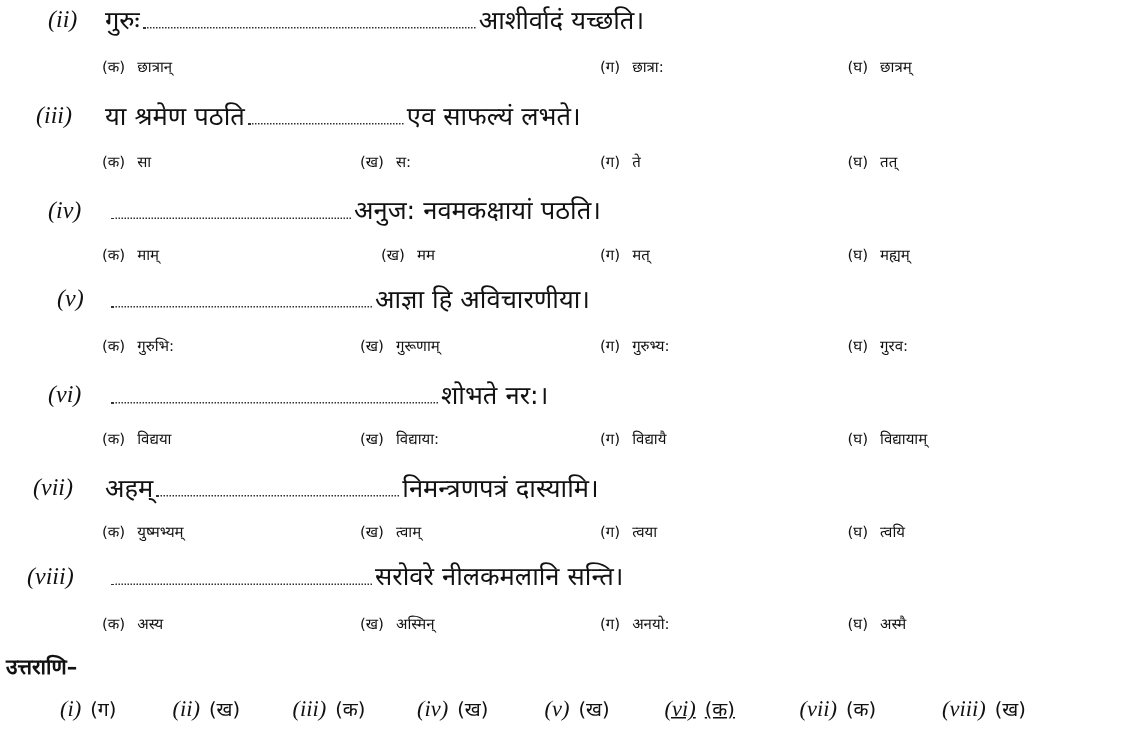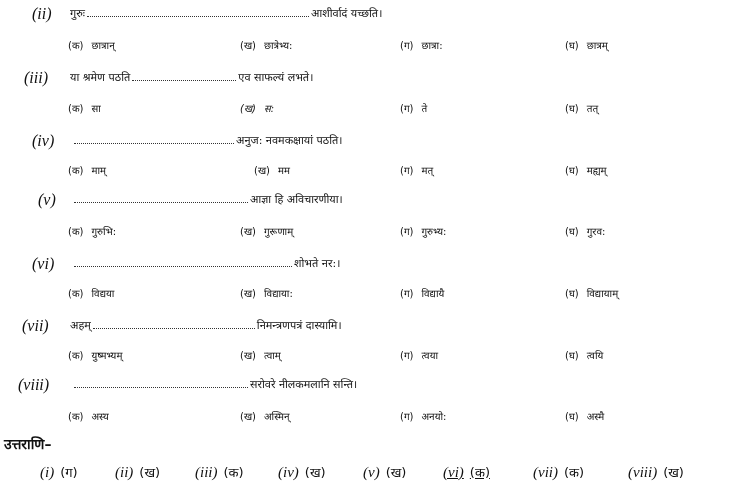--- a/index.html
+++ b/index.html
@@ -3,50 +3,49 @@
 <meta charset="utf-8">
 <style>
   html, body { margin: 0; padding: 0; background: #ffffff; }
   body {
     width: 754px; height: 487px; position: relative; overflow: hidden;
     font-family: "Liberation Serif", "DejaVu Serif", serif;
     color: #111;
   }
   .row { position: absolute; left: 0; height: 24px; width: 754px; font-size: 15px; line-height: 24px; white-space: nowrap; }
   .qlabel { position: absolute; font-style: italic; font-size: 16px; }
-  .qtext { position: absolute; font-family: "DejaVu Sans", sans-serif; font-size: 11px; }
+  .qtext { position: absolute; font-family: "DejaVu Sans", sans-serif; font-size: 17px; }
   .dots { display: inline-block; border-bottom: 1.5px dotted #333; height: 14px; vertical-align: baseline; margin: 0 2px; }
   .opt { position: absolute; font-family: "DejaVu Sans", sans-serif; font-size: 10px; }
   .opt .ol { margin-right: 8px; }
   .heading { position: absolute; left: 4px; font-family: "DejaVu Sans", sans-serif; font-weight: bold; font-size: 14px; }
   .ans { position: absolute; font-size: 15px; }
   .ans i { font-style: italic; }
   .ans .al { font-family: "DejaVu Sans", sans-serif; font-size: 13px; margin-left: 6px; }
 </style>
 </head>
 <body>
 
 <div id="doc">
     <div class="row" style="top: 2px;">
       <span class="qlabel" style="left: 32px;">(ii)</span>
       <span class="qtext" style="left: 70px;"><span>गुरुः</span><span class="dots" style="width: 222px;"></span><span>आशीर्वादं यच्छति।</span></span>
     </div>
     <div class="row" style="top: 34px;">
       <span class="opt" style="left: 68px;"><span class="ol">(क)</span><span>छात्रान्</span></span>
-      <span class="opt" style="left: 240px;"><span class="ol">(ख)</span><span>छात्रेभ्य:</span></span>
       <span class="opt" style="left: 400px;"><span class="ol">(ग)</span><span>छात्रा:</span></span>
       <span class="opt" style="left: 565px;"><span class="ol">(घ)</span><span>छात्रम्</span></span>
     </div>
     <div class="row" style="top: 66px;">
       <span class="qlabel" style="left: 24px;">(iii)</span>
       <span class="qtext" style="left: 70px;"><span>या श्रमेण पठति</span><span class="dots" style="width: 104px;"></span><span>एव साफल्यं लभते।</span></span>
     </div>
     <div class="row" style="top: 97px;">
       <span class="opt" style="left: 68px;"><span class="ol">(क)</span><span>सा</span></span>
-      <span class="opt" style="left: 240px; font-style: italic;"><span class="ol">(ख)</span><span>स:</span></span>
+      <span class="opt" style="left: 240px;"><span class="ol">(ख)</span><span>स:</span></span>
       <span class="opt" style="left: 400px;"><span class="ol">(ग)</span><span>ते</span></span>
       <span class="opt" style="left: 565px;"><span class="ol">(घ)</span><span>तत्</span></span>
     </div>
     <div class="row" style="top: 129px;">
       <span class="qlabel" style="left: 32px;">(iv)</span>
       <span class="qtext" style="left: 72px;"><span class="dots" style="width: 160px;"></span><span>अनुज: नवमकक्षायां पठति।</span></span>
     </div>
     <div class="row" style="top: 159px;">
       <span class="opt" style="left: 68px;"><span class="ol">(क)</span><span>माम्</span></span>
       <span class="opt" style="left: 240px; margin-left: 14px;"><span class="ol">(ख)</span><span>मम</span></span>

